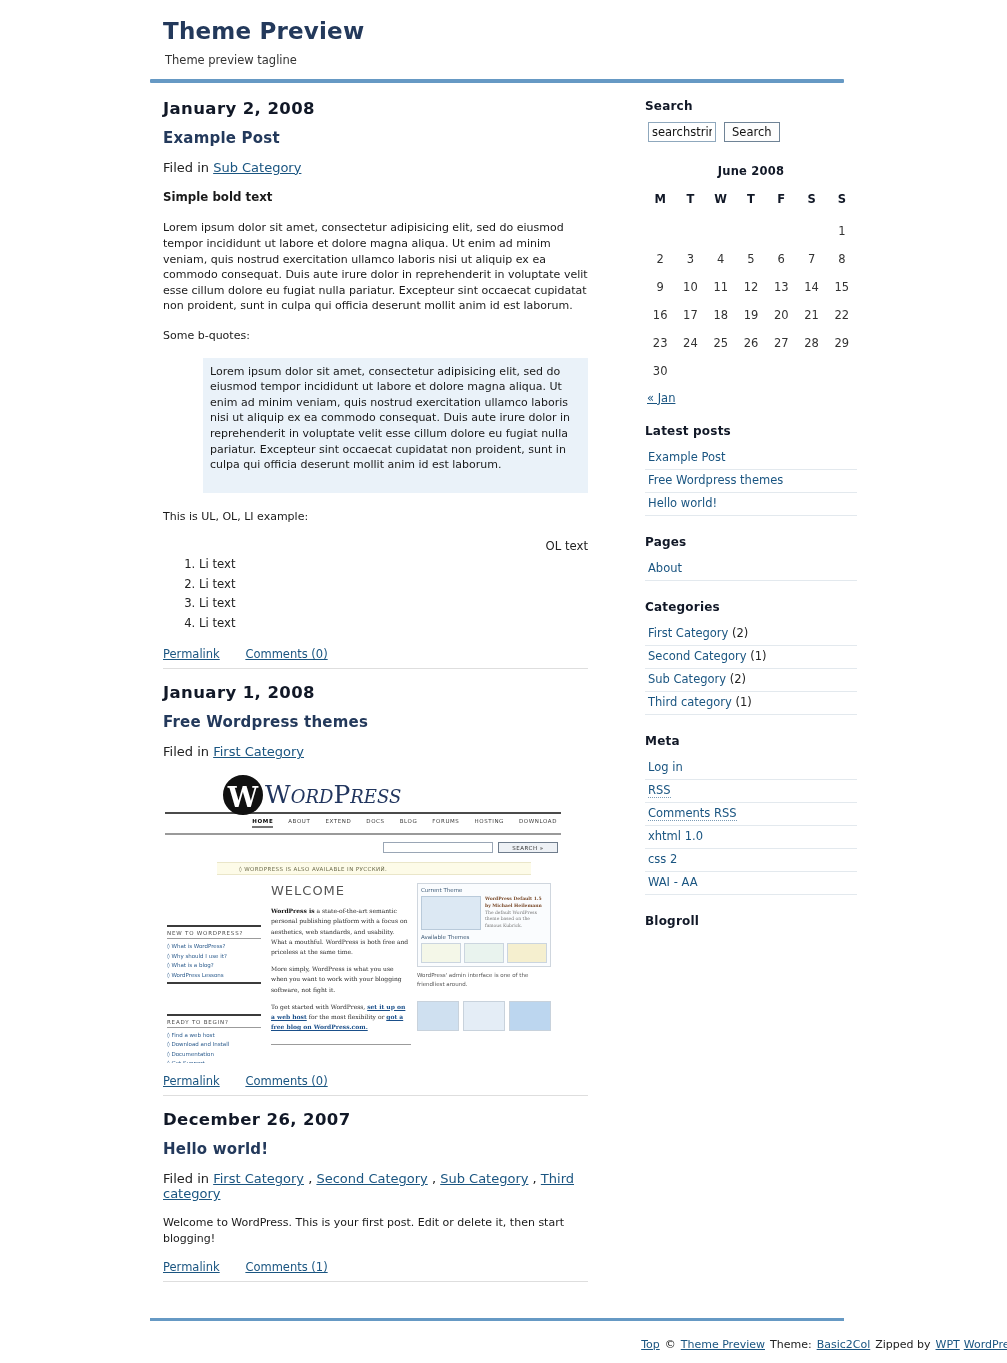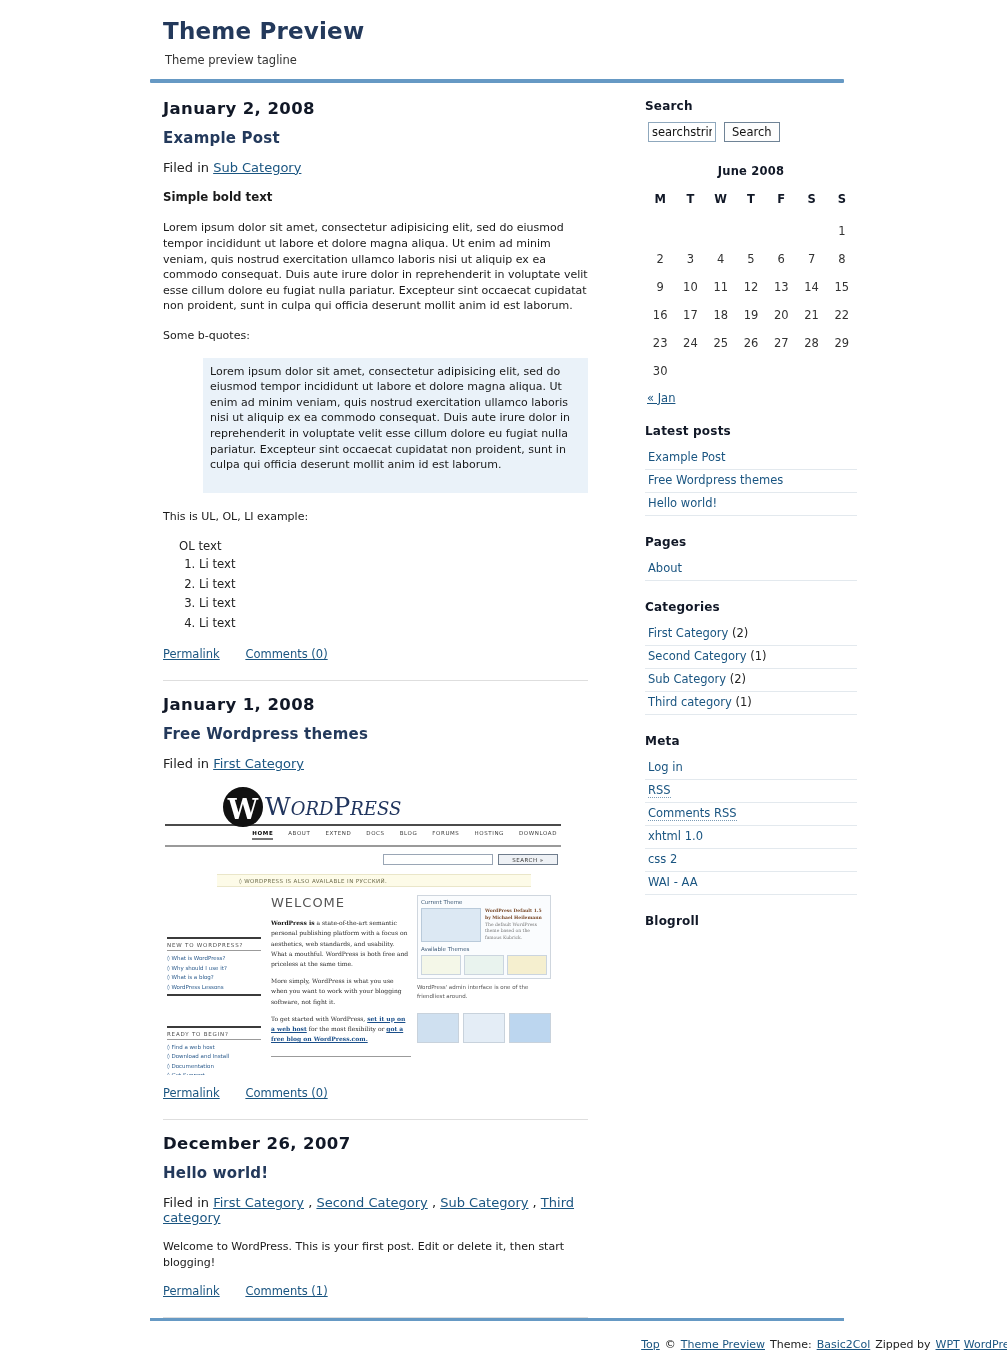--- a/index.html
+++ b/index.html
@@ -115,24 +115,24 @@
     margin: 0 0 0 18px;
     padding: 0;
   }
   ul.ul-demo > li { margin-bottom: 2px; line-height: 1.5; font-size: 11.7px;}
   ol.ol-demo {
     margin: 0 0 0 18px;
     padding: 0 0 0 18px;
     list-style: decimal;
   }
   ol.ol-demo > li { margin-bottom: 2px; line-height: 1.5; font-size: 11.7px;}
-  .ol-label { margin-left: 16px; line-height: 1.5; font-size: 11.7px; }
+  .ol-label { margin-left: 16px; line-height: 1.5; font-size: 11.7px; text-align: right; }
   .post-footer {
     font-size: 11.5px;
-    padding-bottom: 19px;
+    padding-bottom: 7px;
     border-bottom: 1px solid #dedede;
     margin-bottom: 14px;
   }
   .post-footer a { margin-right: 22px; }
 
   
   .wp-shot {
     width: 396px;
     height: 290px;
     margin: 6px 0 11px 2px;

